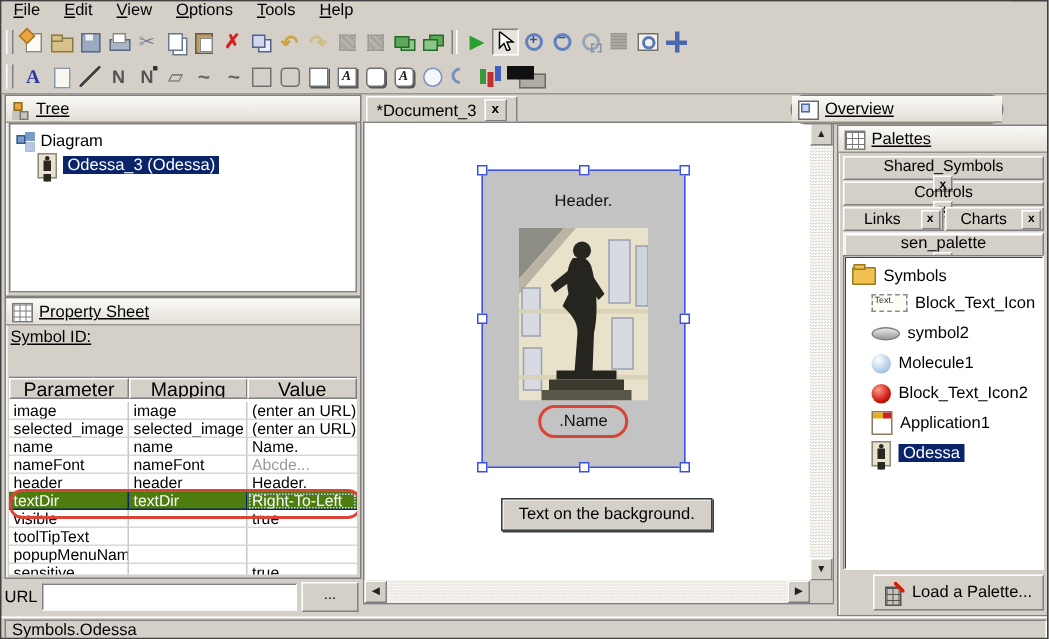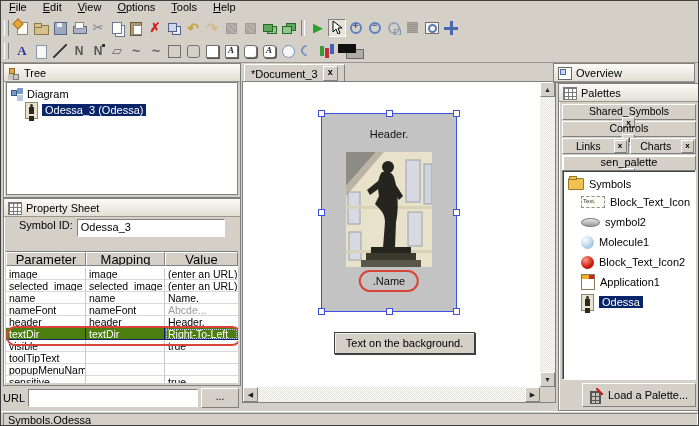--- a/index.html
+++ b/index.html
@@ -78,21 +78,21 @@
       font-family:"Liberation Serif",serif;}
   .i-ell::before{content:"";position:absolute;left:3px;top:3px;width:11px;height:11px;border:1px solid #7890c0;border-radius:50%;background:#f4f6fa;}
   .i-arc::before{content:"";position:absolute;left:3px;top:3px;width:11px;height:11px;border:2px solid #7890c0;border-radius:50%;
       border-top-color:transparent;border-right-color:transparent;transform:rotate(45deg);box-sizing:border-box;}
   .i-chart::before{content:"";position:absolute;left:3px;top:4px;width:4px;height:10px;background:#3a9a3a;
       box-shadow:5px 2px 0 #c03030,10px -2px 0 #4060c0;}
   .i-swatch{width:30px;}
   .i-swatch::before{content:"";position:absolute;left:10px;top:7px;width:16px;height:8px;background:#b0aca4;border:1px solid #6a6a6a;}
   .i-swatch::after{content:"";position:absolute;left:2px;top:2px;width:18px;height:9px;background:#101010;}
   
-  .panel{position:absolute;background:#d4d0c8;border:1px solid #808080;box-shadow:inset 1px 1px 0 #fff;}
+  .panel{position:absolute;background:#d4d0c8;border:1px solid #808080;box-shadow:inset 1px 1px 0 #fff;text-decoration:underline;}
   .phead{height:16px;display:flex;align-items:center;gap:4px;padding:1px 4px 0 4px;
          background:linear-gradient(#fbfaf6,#e2dfd6);border-bottom:1px solid #9a968e;font-size:11px;}
   .picon{width:12px;height:11px;position:relative;flex:0 0 auto;}
   .icon-grid{background:#fff;border:1px solid #7a7a7a;
       background-image:linear-gradient(#7a7a7a 1px,transparent 1px),linear-gradient(90deg,#7a7a7a 1px,transparent 1px);
       background-size:4px 4px;}
   .icon-tree{border:0;}
   .icon-tree::before{content:"";position:absolute;left:1px;top:0;width:4px;height:4px;background:#e8a63c;border:1px solid #8a6a2a;}
   .icon-tree::after{content:"";position:absolute;left:5px;top:6px;width:4px;height:4px;background:#c8c4bc;border:1px solid #7a7a7a;
       box-shadow:-5px 0 0 #c8c4bc,-5px 0 0 0 #7a7a7a;}
@@ -108,21 +108,21 @@
   .diagram-icon::before{content:"";position:absolute;left:0;top:2px;width:4px;height:4px;background:#7a9ac8;border:1px solid #3a5a88;
       box-shadow:6px -2px 0 #7a9ac8,6px -2px 0 0 #3a5a88,6px 5px 0 #b8c8e0,6px 5px 0 0 #3a5a88;}
   .sel-label{background:#0a246a;color:#fff;padding:0 3px;}
   
   .statue-ico{width:11px;height:15px;background:#e9e2cc;border:1px solid #8a8a7a;display:inline-block;position:relative;flex:0 0 auto;}
   .statue-ico::before{content:"";position:absolute;left:4px;top:1px;width:3px;height:3px;border-radius:50%;background:#2a2820;}
   .statue-ico::after{content:"";position:absolute;left:3px;top:4px;width:5px;height:7px;background:#2a2820;
       box-shadow:-1px 8px 0 -1px #2a2820,1px 8px 0 -1px #2a2820;}
   
   .prop-panel{left:2px;top:197px;width:236px;height:186px;}
-  .symid-row{display:flex;align-items:flex-start;gap:4px;padding:2px 15px;}
+  .symid-row{display:flex;align-items:center;gap:4px;padding:2px 3px;}
   .symid-field{flex:1;height:14px;background:#fff;border:1px solid;border-color:#808080 #fff #fff #808080;
       padding:1px 3px;font-size:11px;}
   .ptable{position:absolute;left:2px;right:2px;top:52px;bottom:2px;background:#fff;border-top:1px solid #808080;overflow:hidden;}
   .prow{display:flex;height:12px;line-height:12px;font-size:10.5px;}
   .phdr .pc{background:#d4d0c8;border:1px solid;border-color:#fff #808080 #808080 #fff;text-align:center;font-size:13px;height:14px;line-height:14px;}
   .phdr{height:16px;}
   .pc{box-sizing:border-box;padding:0 3px;border-right:1px solid #c8c8c8;border-bottom:1px solid #d8d8d8;
       overflow:hidden;white-space:nowrap;}
   .pc1{width:80px;}.pc2{width:79px;}.pc3{width:73px;border-right:0;}
   .prow.sel .pc{background:#4d7c0f;color:#fff;border-color:#0a246a;}
@@ -156,21 +156,21 @@
       border:1px solid #3c50e0;box-sizing:border-box;}
   .handle{position:absolute;width:7px;height:7px;background:#fff;border:1px solid #3c50e0;box-sizing:border-box;}
   .sym-header{position:absolute;left:0;right:0;top:14px;text-align:center;font-size:11px;color:#111;}
   .statue-img{position:absolute;left:24px;top:38px;width:86px;height:115px;}
   .name-oval{position:absolute;left:50%;top:156px;transform:translateX(-50%);padding:3px 12px;
       border:2px solid #d84438;border-radius:12px;font-size:11px;color:#111;background:transparent;}
   .bg-text-box{position:absolute;left:91px;top:250px;width:139px;height:20px;background:#d4d0c8;
       border:1px solid #404040;box-shadow:1px 1px 0 #404040, inset 1px 1px 0 #f0efe9;
       display:flex;align-items:center;justify-content:center;font-size:11px;}
   
-  .overview-bar{left:552px;top:62px;width:140px;height:18px;}
+  .overview-bar{left:526px;top:62px;width:140px;height:18px;border-radius:10px;}
   .palettes-panel{left:557px;top:82px;width:140px;height:326px;}
   .tabstack{position:absolute;left:3px;right:3px;top:20px;}
   .ptab{display:flex;align-items:center;height:14px;background:#d4d0c8;border:1px solid;
       border-color:#fff #808080 #808080 #fff;margin-bottom:1px;font-size:10.5px;flex-direction:column;}
   .ptab-label{flex:1;text-align:center;}
   .ptab-x{width:11px;height:11px;border:1px solid;border-color:#fff #808080 #808080 #fff;background:#d4d0c8;
       font-size:8px;font-weight:bold;text-align:center;line-height:9px;margin-right:1px;cursor:default;}
   .ptab-row{display:flex;gap:1px;margin-bottom:1px;}
   .ptab-half{flex:1;display:flex;align-items:center;height:14px;background:#d4d0c8;border:1px solid;
       border-color:#fff #808080 #808080 #fff;font-size:10.5px;}
@@ -290,21 +290,20 @@
     </div>
   </div>
 
   <div class="panel prop-panel">
     <div class="phead">
       <span class="picon icon-grid"></span>
       <span>Property Sheet</span>
     </div>
     <div class="symid-row">
       <span>Symbol ID:</span>
-      <span class="symid-field">Odessa_3</span>
     </div>
     <div class="ptable">
       <div class="prow phdr">
         <span class="pc pc1">Parameter</span>
         <span class="pc pc2">Mapping</span>
         <span class="pc pc3">Value</span>
       </div>
       <div class="prow">
         <span class="pc pc1">image</span>
         <span class="pc pc2">image</span>

